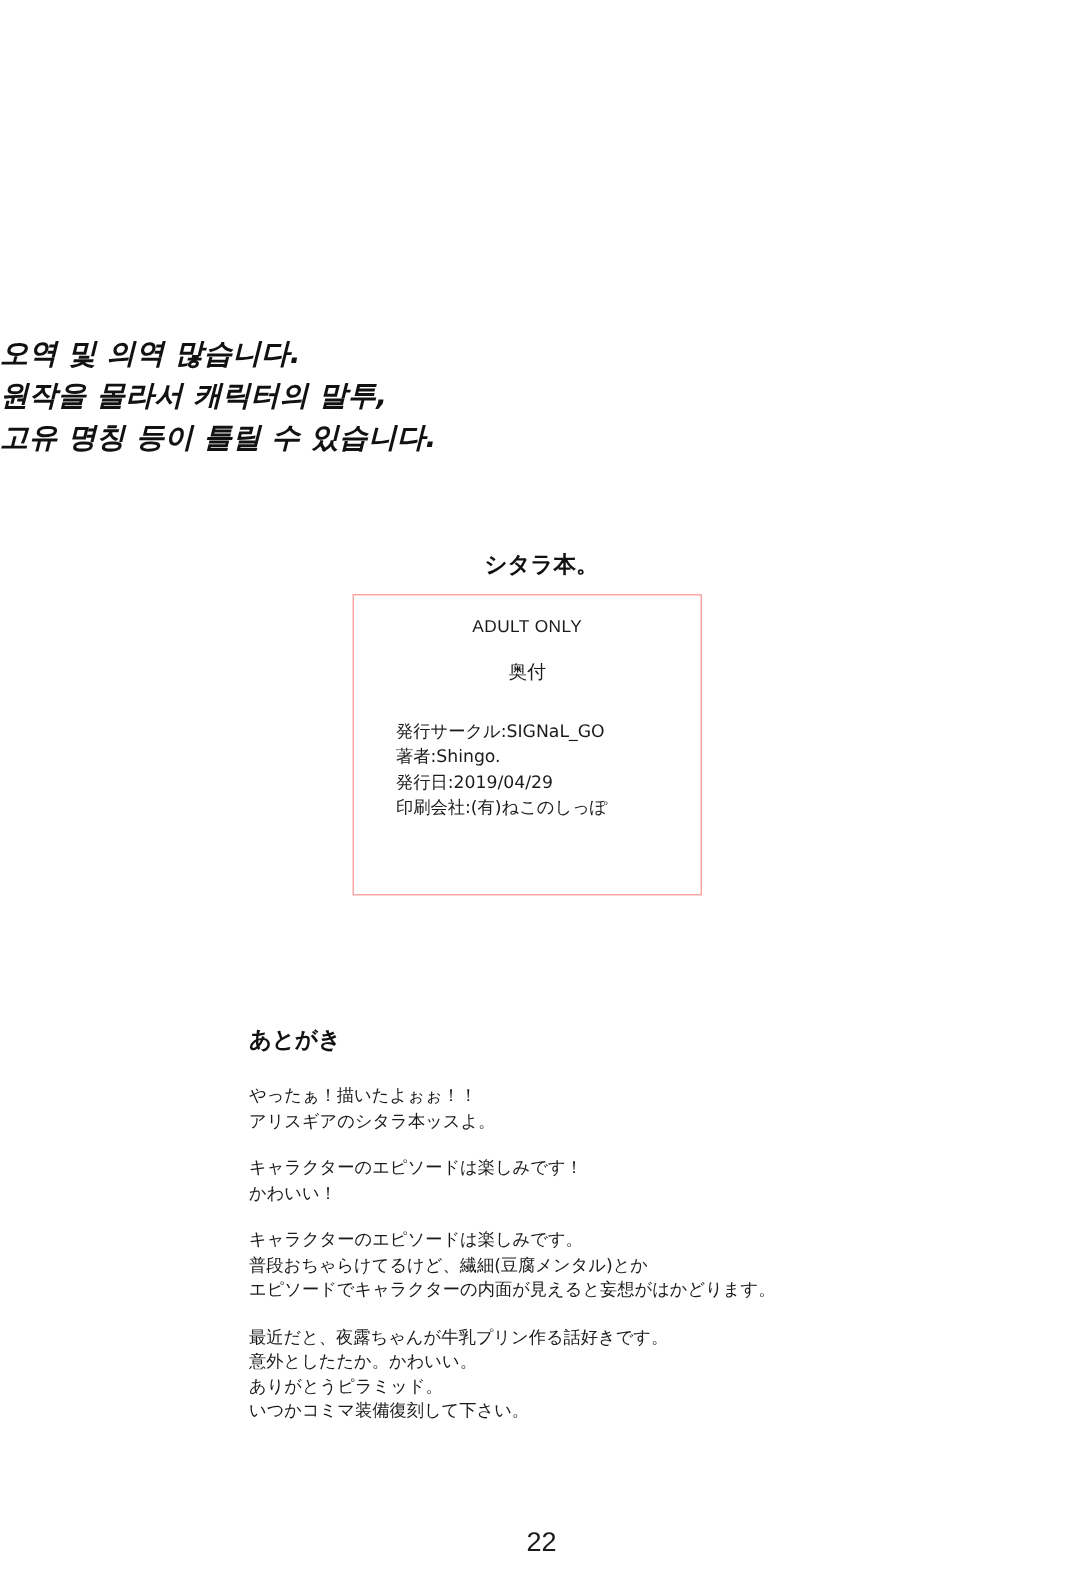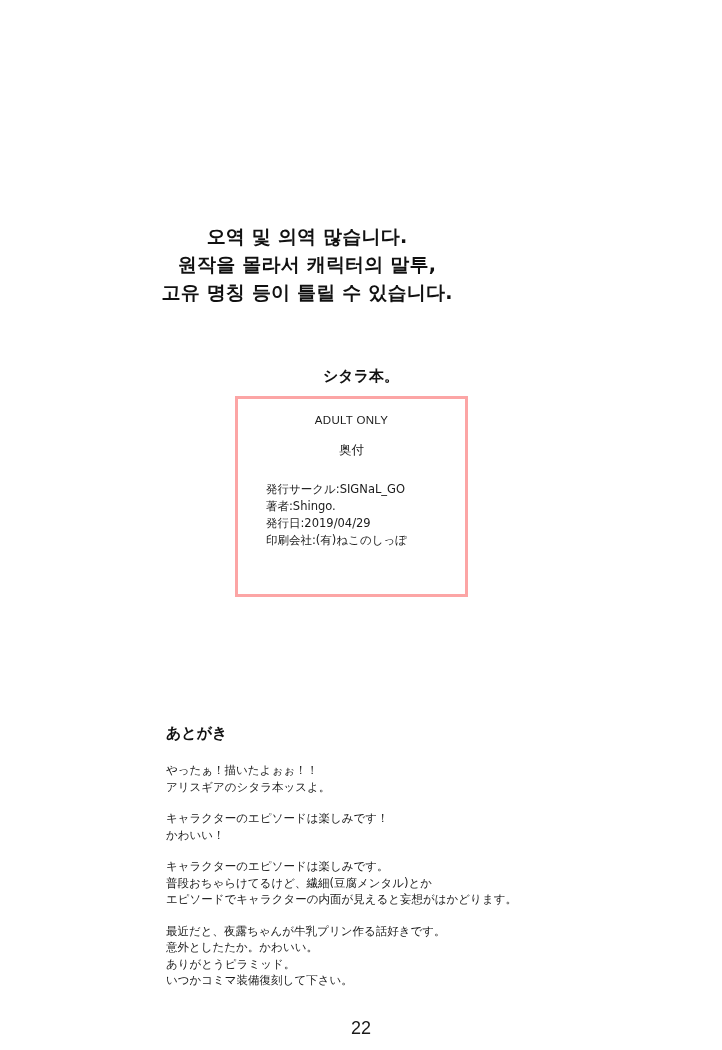--- a/index.html
+++ b/index.html
@@ -20,21 +20,22 @@
     width: 722px;
     height: 1050px;
   }
 
   
   .note-block {
     position: absolute;
     top: 222px;
     left: 0;
     width: 614px;
-    text-align: center;
+    text-align: left;
+    font-style: italic;
   }
   .note-line {
     font-family: "DejaVu Sans", sans-serif;
     font-size: 19px;
     font-weight: 700;
     color: #111111;
     line-height: 28px;
     letter-spacing: 0.2px;
   }
 
@@ -51,21 +52,21 @@
     color: #111111;
   }
 
   
   .colophon-box {
     position: absolute;
     top: 396px;
     left: 235px;
     width: 233px;
     height: 201px;
-    border: 3px solid #fca5a5;
+    border: 1px solid #fca5a5;
     box-sizing: border-box;
     background: #ffffff;
   }
   .colophon-adult {
     margin-top: 15px;
     text-align: center;
     font-family: "Liberation Sans", sans-serif;
     font-size: 11.5px;
     color: #1a1a1a;
     letter-spacing: 0.3px;
@@ -95,21 +96,20 @@
     top: 684px;
     left: 166px;
     width: 480px;
   }
   .afterword-title {
     font-family: "DejaVu Sans", sans-serif;
     font-size: 15px;
     font-weight: 700;
     color: #111111;
     margin-bottom: 19px;
-    margin-top: 40px;
   }
   .afterword-para {
     font-family: "DejaVu Sans", sans-serif;
     font-size: 11.5px;
     line-height: 16.5px;
     color: #1a1a1a;
     margin: 0 0 15px 0;
   }
   .afterword-para div {
     white-space: nowrap;

